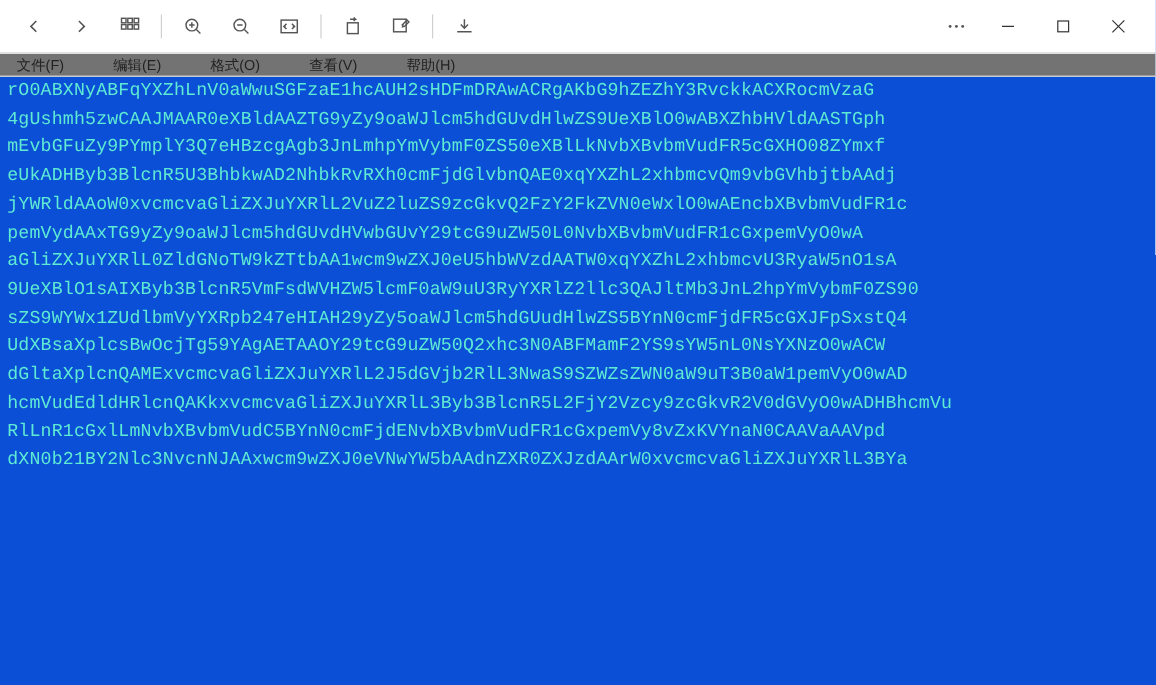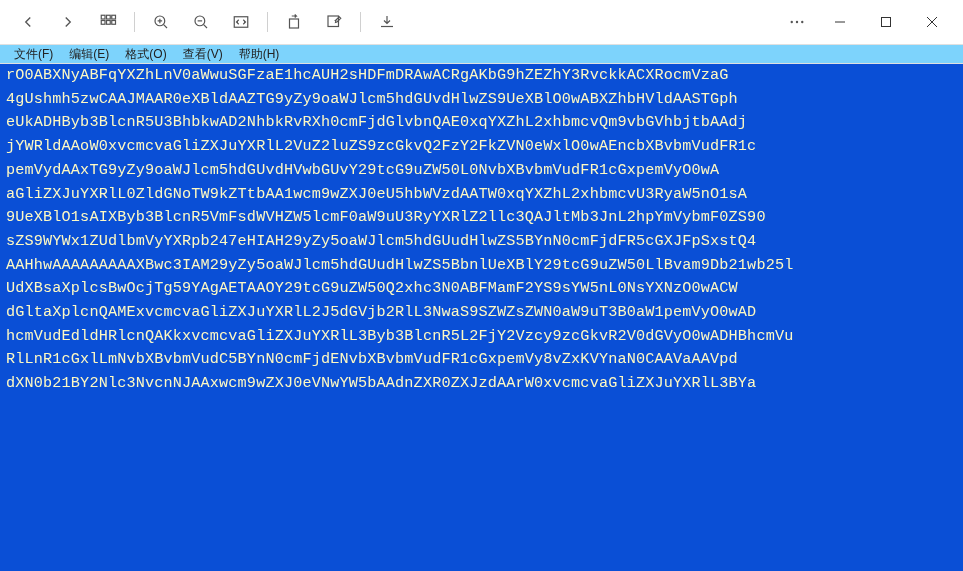--- a/index.html
+++ b/index.html
@@ -47,38 +47,39 @@
     background: #d0d0d0;
     margin: 0 6px;
   }
   .toolbar svg { display: block; }
   .spacer { flex: 1; }
   .menubar {
     height: 20px;
     display: flex;
     align-items: center;
     padding: 0 6px;
-    background: #7dd3fc;
+    background: #737373;
     border-top: 1px solid #e0e0e0;
     border-bottom: 1px solid #e0e0e0;
     font-size: 12px;
     color: #222;
+    gap: 25px;
   }
   .menubar .mitem {
     padding: 0 8px;
     cursor: default;
     white-space: nowrap;
   }
   .content {
     height: calc(571px - 44px - 20px);
     overflow: hidden;
   }
   .selected-block {
     background: #0a4fd6;
-    color: #fef9c3;
+    color: #5eead4;
     font-family: Consolas, "Courier New", monospace;
     font-size: 15.2px;
     line-height: 23.7px;
     letter-spacing: 0.15px;
     word-break: break-all;
     padding: 0 2px 0 6px;
     height: 100%;
   }
   .line {
     white-space: nowrap;
@@ -192,26 +193,26 @@
   <div class="mitem">编辑(E)</div>
   <div class="mitem">格式(O)</div>
   <div class="mitem">查看(V)</div>
   <div class="mitem">帮助(H)</div>
 </div>
 
 <div class="content">
   <div class="selected-block" id="text-block">
       <div class="line">rO0ABXNyABFqYXZhLnV0aWwuSGFzaE1hcAUH2sHDFmDRAwACRgAKbG9hZEZhY3RvckkACXRocmVzaG</div>
       <div class="line">4gUshmh5zwCAAJMAAR0eXBldAAZTG9yZy9oaWJlcm5hdGUvdHlwZS9UeXBlO0wABXZhbHVldAASTGph</div>
+      <div class="line">mEvbGFuZy9PYmplY3Q7eHBzcgAgb3JnLmhpYmVybmF0ZS50eXBlLkNvbXBvbmVudFR5cGXHO08ZYmxf</div>
       <div class="line">eUkADHByb3BlcnR5U3BhbkwAD2NhbkRvRXh0cmFjdGlvbnQAE0xqYXZhL2xhbmcvQm9vbGVhbjtbAAdj</div>
       <div class="line">jYWRldAAoW0xvcmcvaGliZXJuYXRlL2VuZ2luZS9zcGkvQ2FzY2FkZVN0eWxlO0wAEncbXBvbmVudFR1c</div>
       <div class="line">pemVydAAxTG9yZy9oaWJlcm5hdGUvdHVwbGUvY29tcG9uZW50L0NvbXBvbmVudFR1cGxpemVyO0wA</div>
       <div class="line">aGliZXJuYXRlL0ZldGNoTW9kZTtbAA1wcm9wZXJ0eU5hbWVzdAATW0xqYXZhL2xhbmcvU3RyaW5nO1sA</div>
       <div class="line">9UeXBlO1sAIXByb3BlcnR5VmFsdWVHZW5lcmF0aW9uU3RyYXRlZ2llc3QAJltMb3JnL2hpYmVybmF0ZS90</div>
       <div class="line">sZS9WYWx1ZUdlbmVyYXRpb247eHIAH29yZy5oaWJlcm5hdGUudHlwZS5BYnN0cmFjdFR5cGXJFpSxstQ4</div>
-      <div class="line">AAHhwAAAAAAAAAXBwc3IAM29yZy5oaWJlcm5hdGUudHlwZS5BbnlUeXBlY29tcG9uZW50LlBvam9Db21wb25l</div>
       <div class="line">UdXBsaXplcsBwOcjTg59YAgAETAAOY29tcG9uZW50Q2xhc3N0ABFMamF2YS9sYW5nL0NsYXNzO0wACW</div>
       <div class="line">dGltaXplcnQAMExvcmcvaGliZXJuYXRlL2J5dGVjb2RlL3NwaS9SZWZsZWN0aW9uT3B0aW1pemVyO0wAD</div>
       <div class="line">hcmVudEdldHRlcnQAKkxvcmcvaGliZXJuYXRlL3Byb3BlcnR5L2FjY2Vzcy9zcGkvR2V0dGVyO0wADHBhcmVu</div>
       <div class="line">RlLnR1cGxlLmNvbXBvbmVudC5BYnN0cmFjdENvbXBvbmVudFR1cGxpemVy8vZxKVYnaN0CAAVaAAVpd</div>
       <div class="line">dXN0b21BY2Nlc3NvcnNJAAxwcm9wZXJ0eVNwYW5bAAdnZXR0ZXJzdAArW0xvcmcvaGliZXJuYXRlL3BYa</div>
     </div>
 </div>
 
 </body></html>

